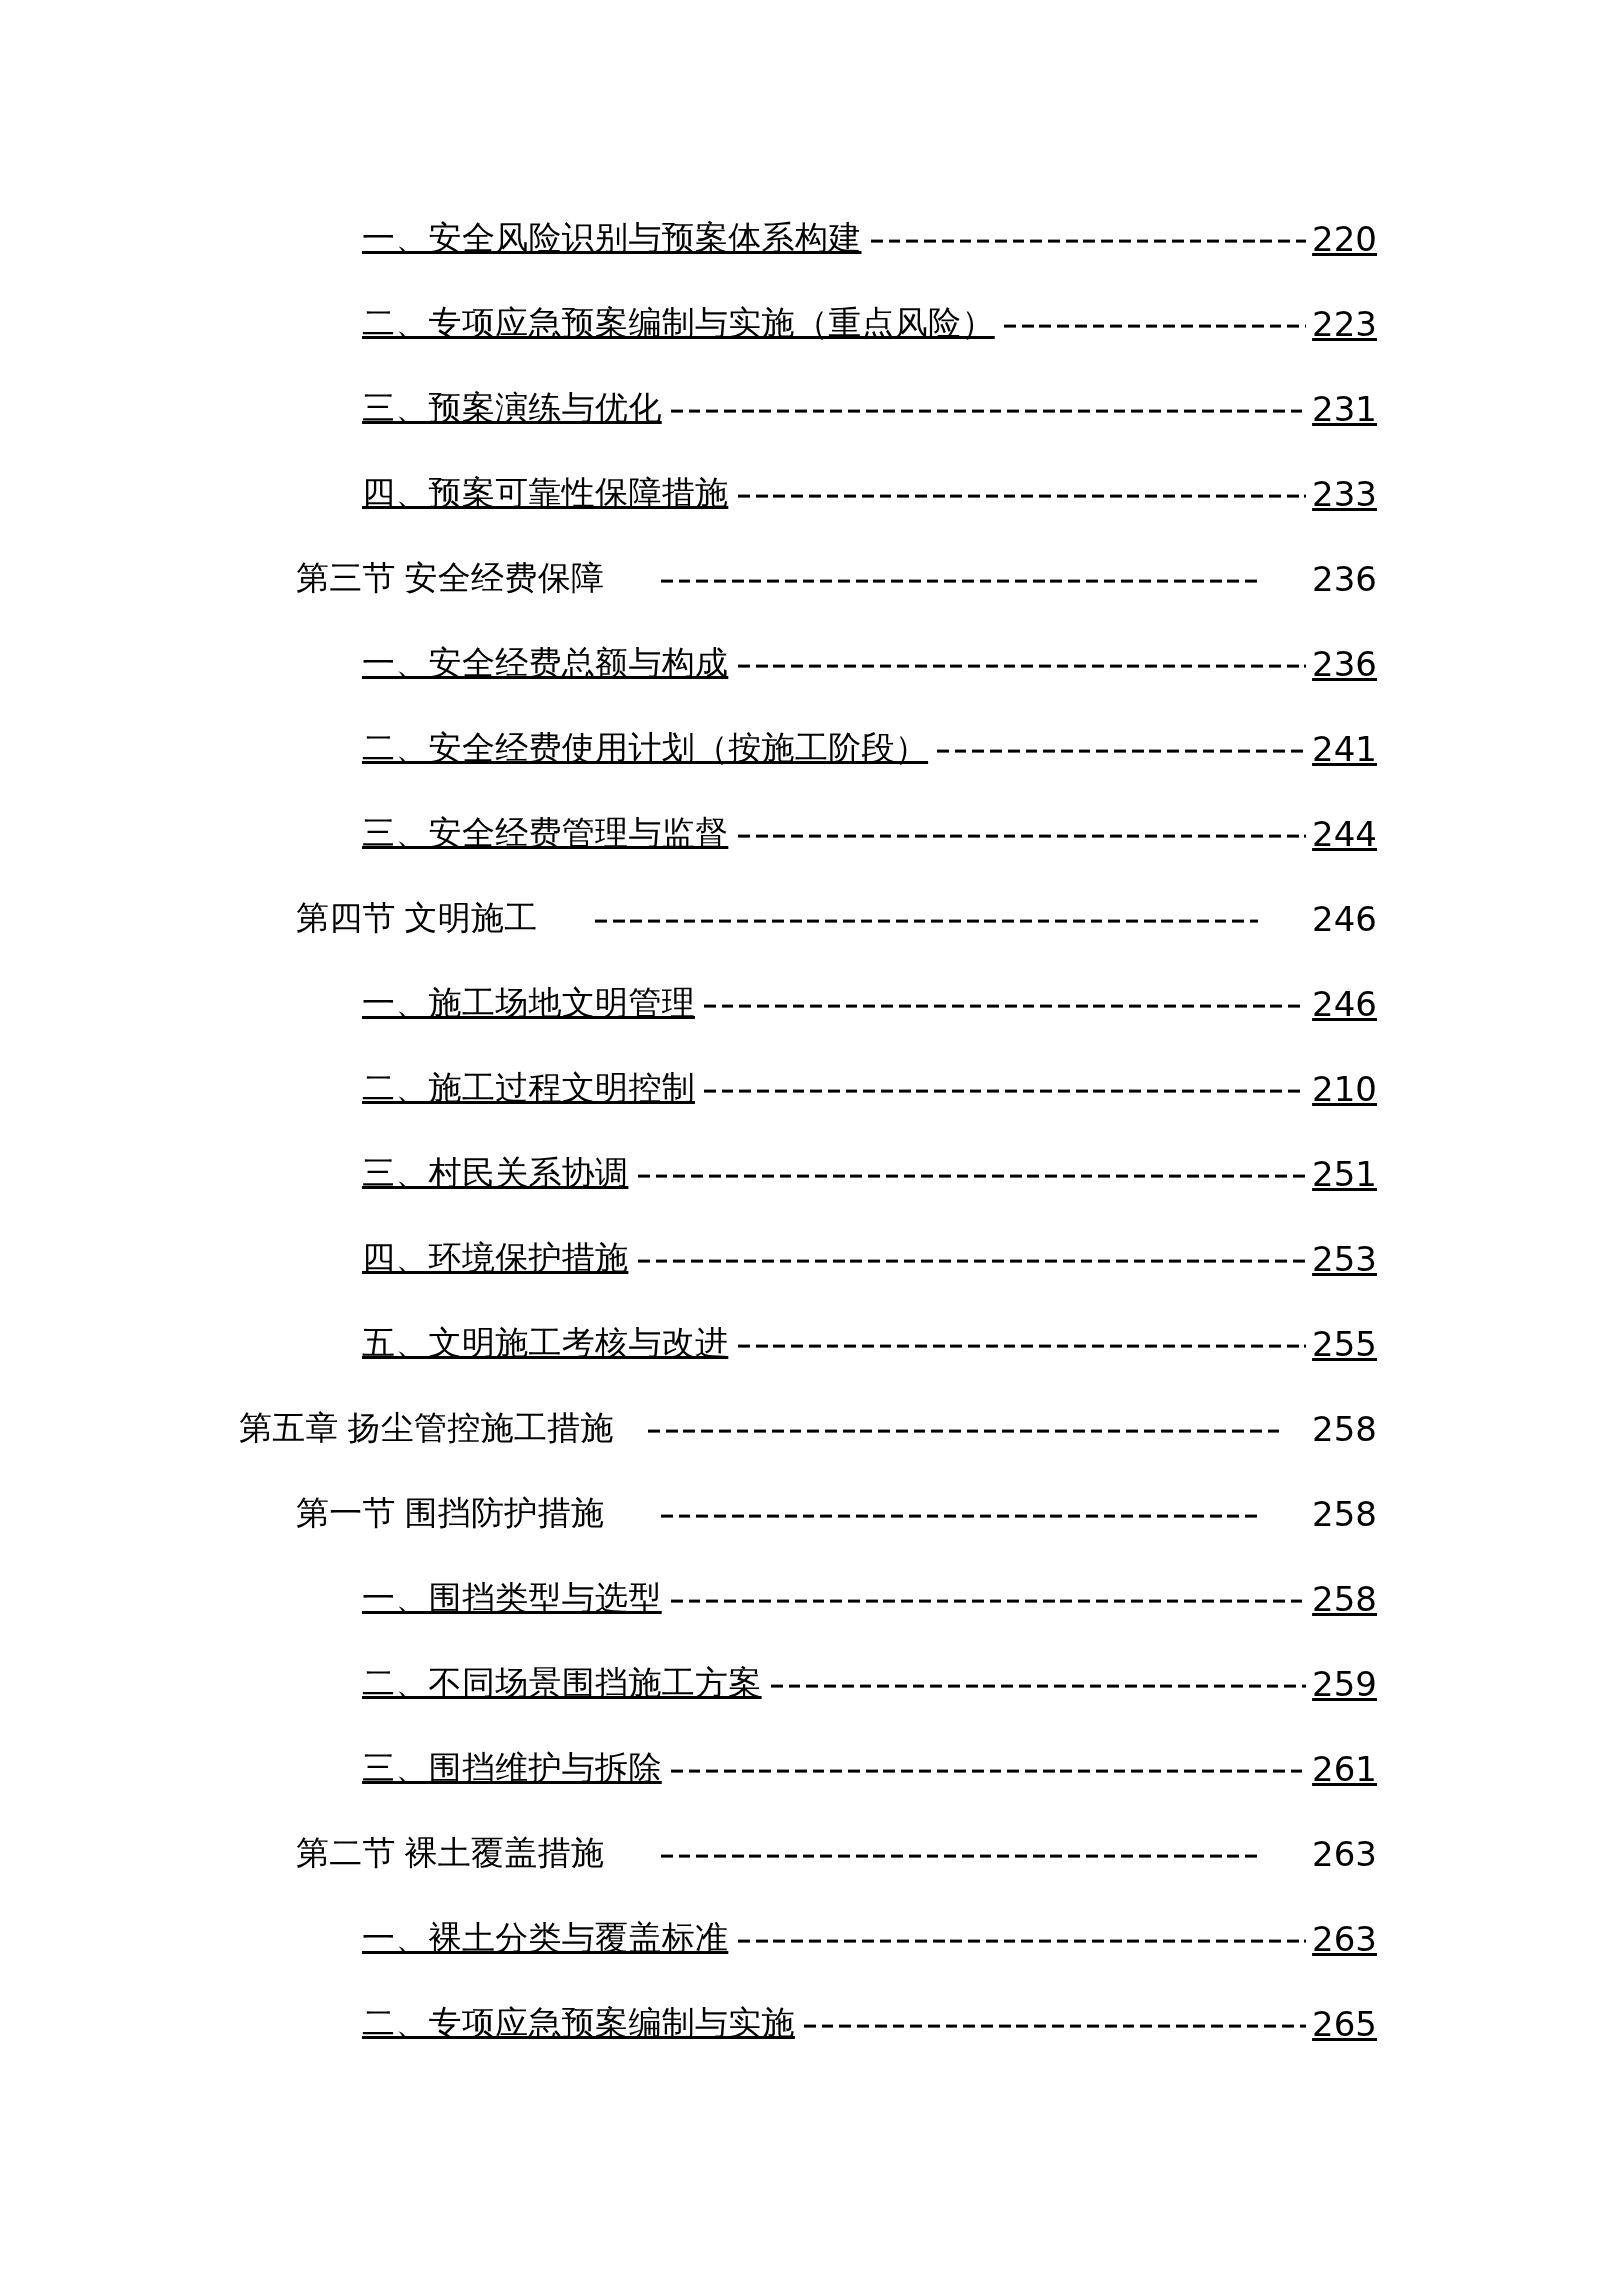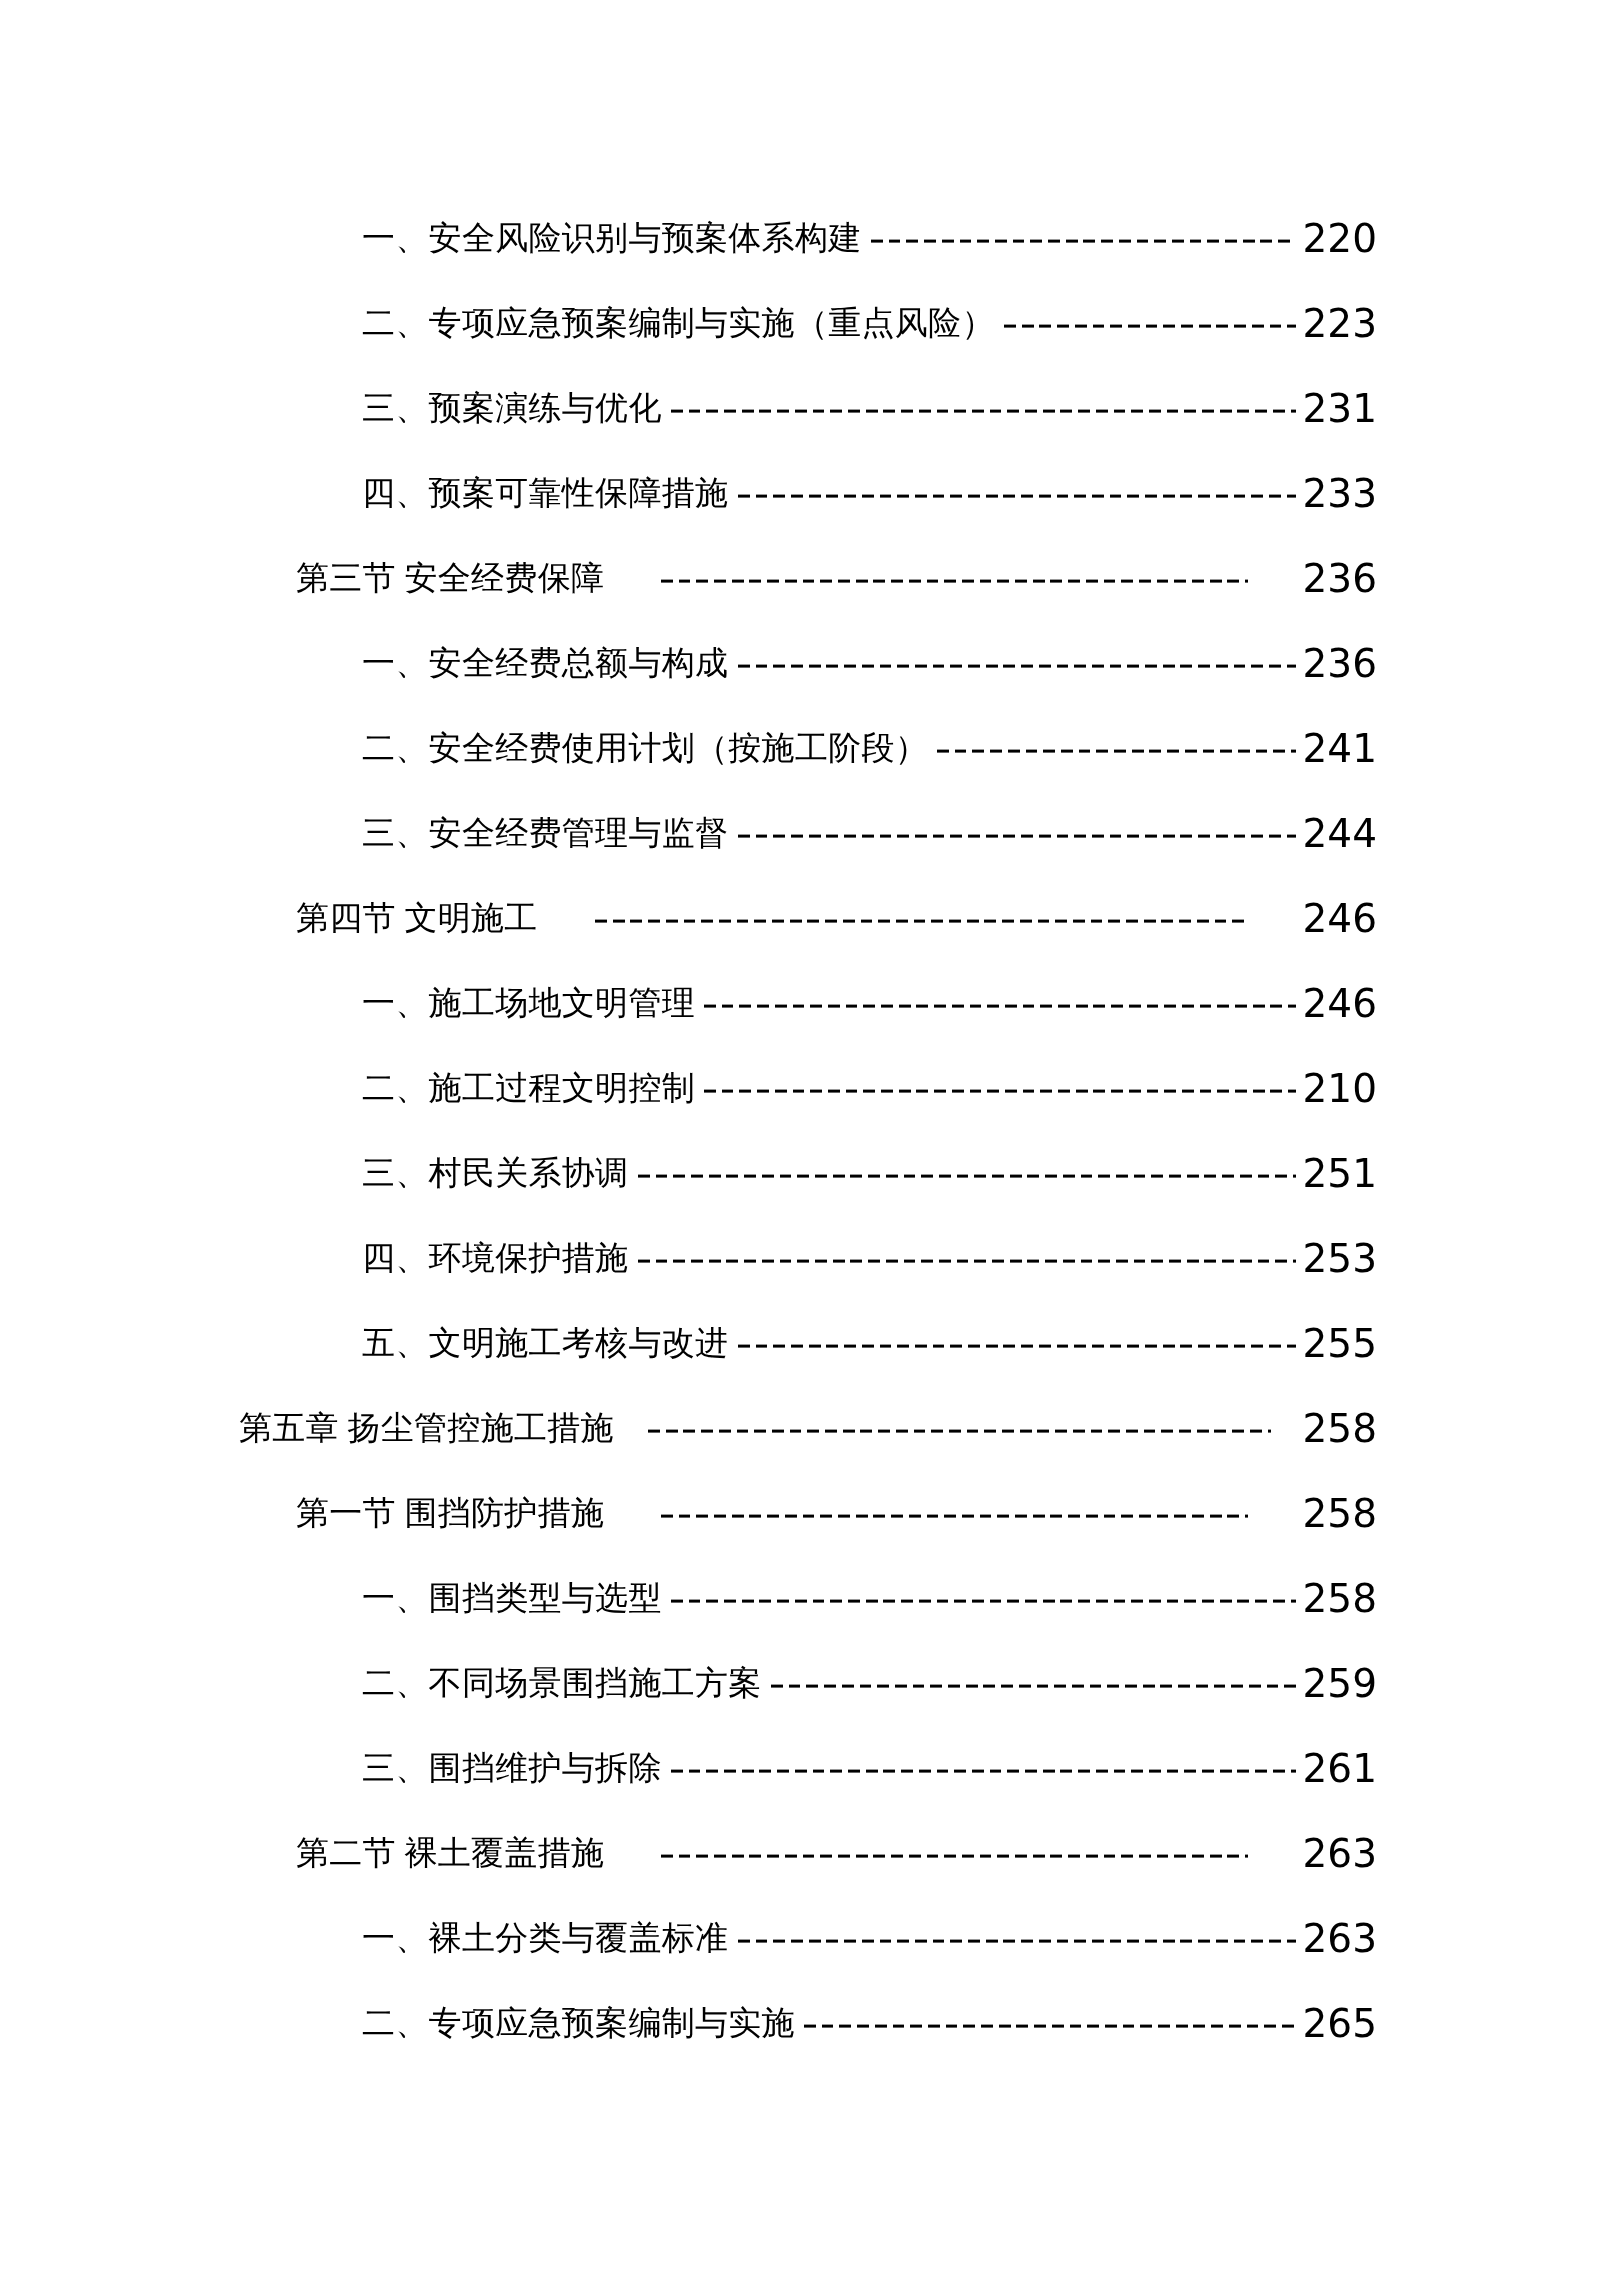--- a/index.html
+++ b/index.html
@@ -21,37 +21,37 @@
     width: 1377px; 
   }
   .toc-row {
     display: flex;
     align-items: center;
     height: 85px;
     color: #000000;
   }
   .toc-row.level-chapter { margin-left: 239px; gap: 25px; }
   .toc-row.level-section { margin-left: 296px; gap: 48px; }
-  .toc-row.level-item    { margin-left: 362px; }
+  .toc-row.level-item    { margin-left: 362px; text-decoration: underline; }
   .toc-title {
     font-size: 33px;
     white-space: nowrap;
     letter-spacing: 0.3px;
   }
   .toc-leader {
     flex: 1 1 auto;
     height: 3.9px;
     margin: 0 6.5px 0 9.2px;
     transform: translateY(2.6px);
     background: repeating-linear-gradient(90deg,
       #000000 0px, #000000 11.8px,
       transparent 11.8px, transparent 17.7px);
   }
   .toc-page {
-    font-size: 39px;
+    font-size: 34px;
     font-family: "DejaVu Sans", "Liberation Sans", sans-serif;
     min-width: 63px;
     text-align: right;
     white-space: nowrap;
   }
 </style>
 </head>
 <body>
 
 <div class="toc-list" id="toc-list">

